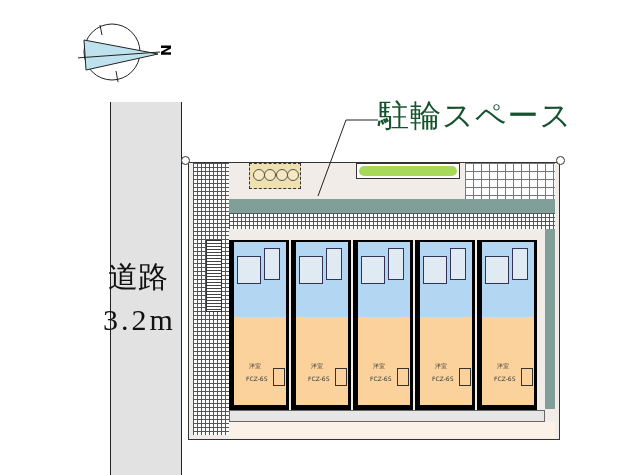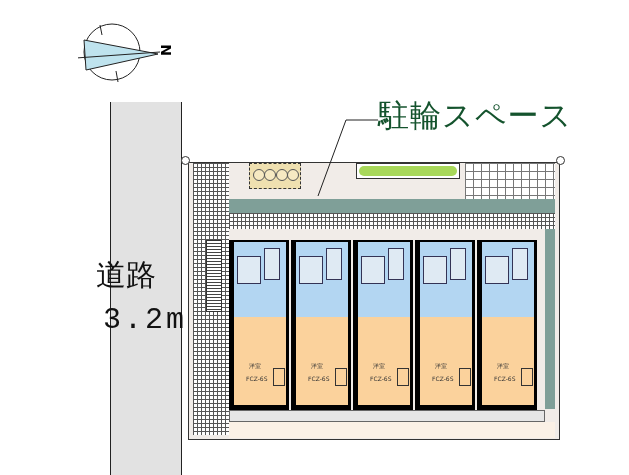--- a/index.html
+++ b/index.html
@@ -1,24 +1,24 @@
 <!DOCTYPE html>
 <html><head>
 <meta charset="utf-8">
 <style>
   html, body { margin: 0; padding: 0; background: #ffffff; }
   body { width: 629px; height: 475px; position: relative; overflow: hidden;
          font-family: "DejaVu Sans", sans-serif; }
   .abs { position: absolute; }
   .road { left: 110px; top: 102px; width: 72px; height: 373px; background: #e2e2e2;
           border-left: 1px solid #222; border-right: 1px solid #222; box-sizing: border-box; }
-  .road-label { left: 96px; top: 262px; font-size: 30px; color: #111; line-height: 1;
-                font-family: Liberation Mono, monospace; }
+  .road-label { left: 108px; top: 262px; font-size: 30px; color: #111; line-height: 1;
+                font-family: Liberation Serif, serif; }
   .road-width { left: 103px; top: 305px; font-size: 30px; color: #111; line-height: 1;
-                font-family: Liberation Mono, monospace; letter-spacing: 3px; }
+                font-family: Liberation Serif, serif; letter-spacing: 3px; }
   .site { left: 188px; top: 162px; width: 372px; height: 278px;
           border: 1px solid #333; box-sizing: border-box; background: #f1ece8; }
   .grid { background-color: #fff;
           background-image:
             linear-gradient(#555 1px, transparent 1px),
             linear-gradient(90deg, #555 1px, transparent 1px);
           background-size: 4px 4px; }
   .grid-big { background-color: #fff;
           background-image:
             linear-gradient(#777 1px, transparent 1px),

